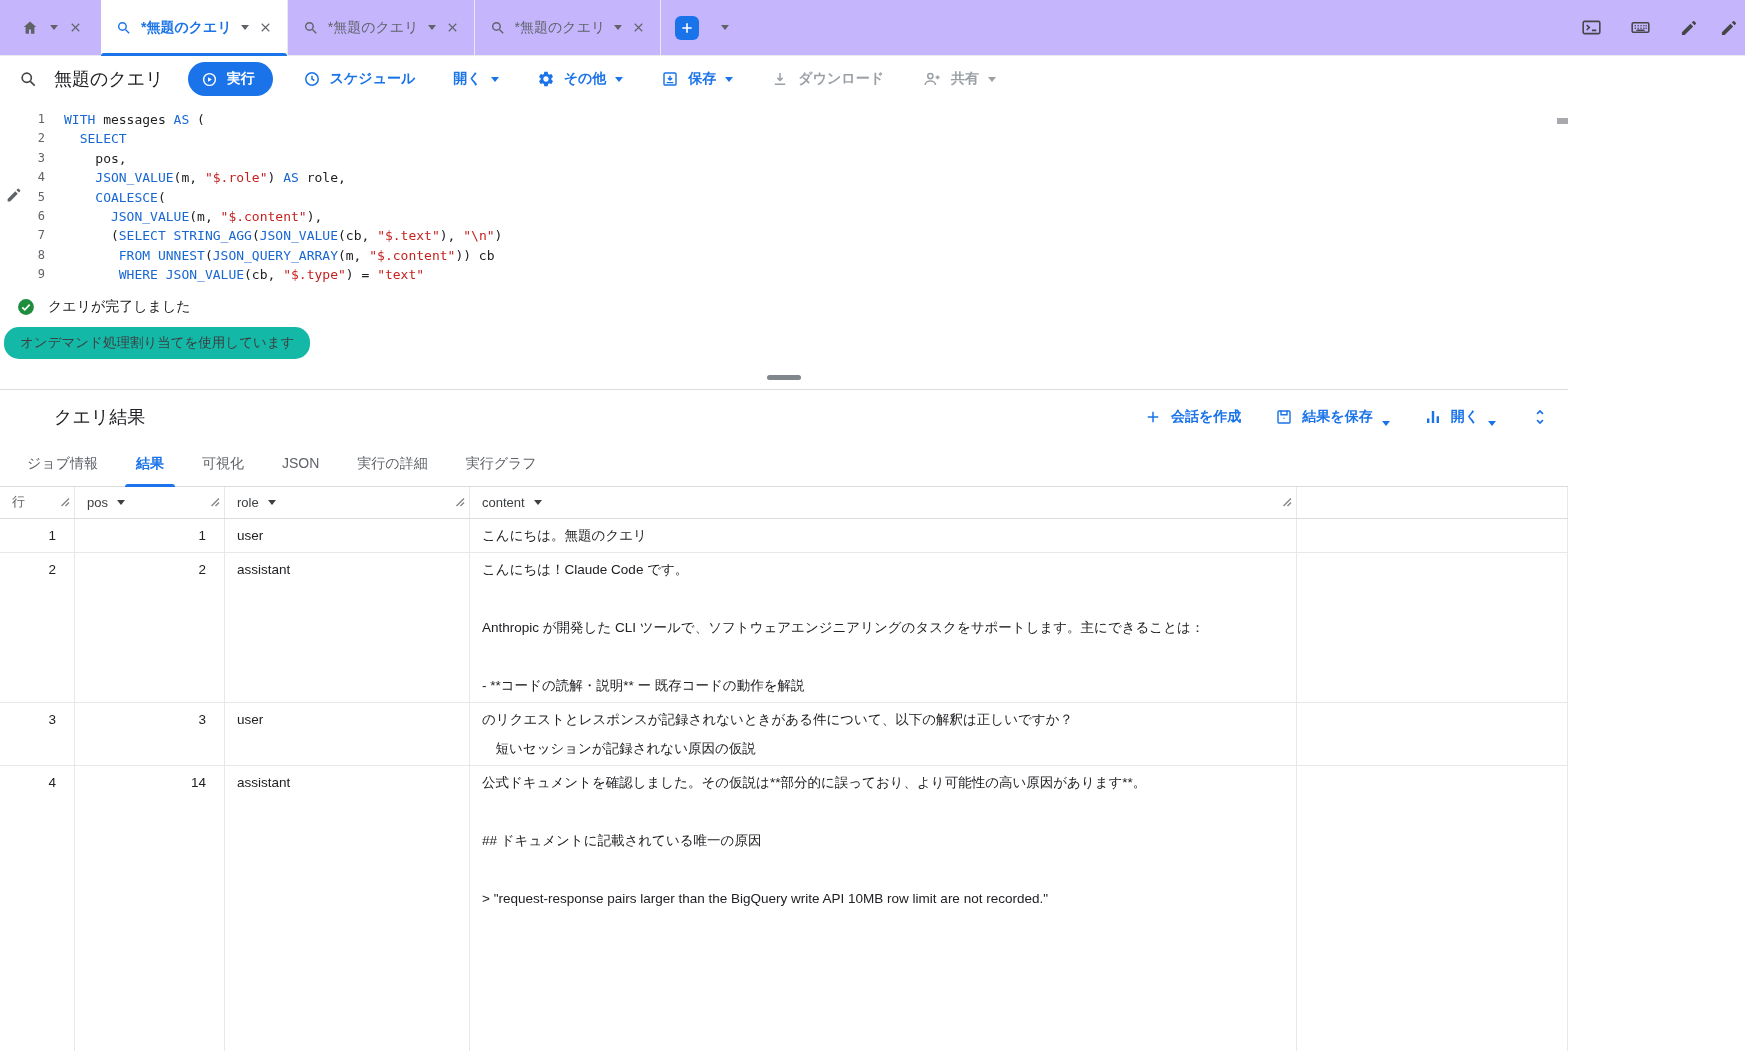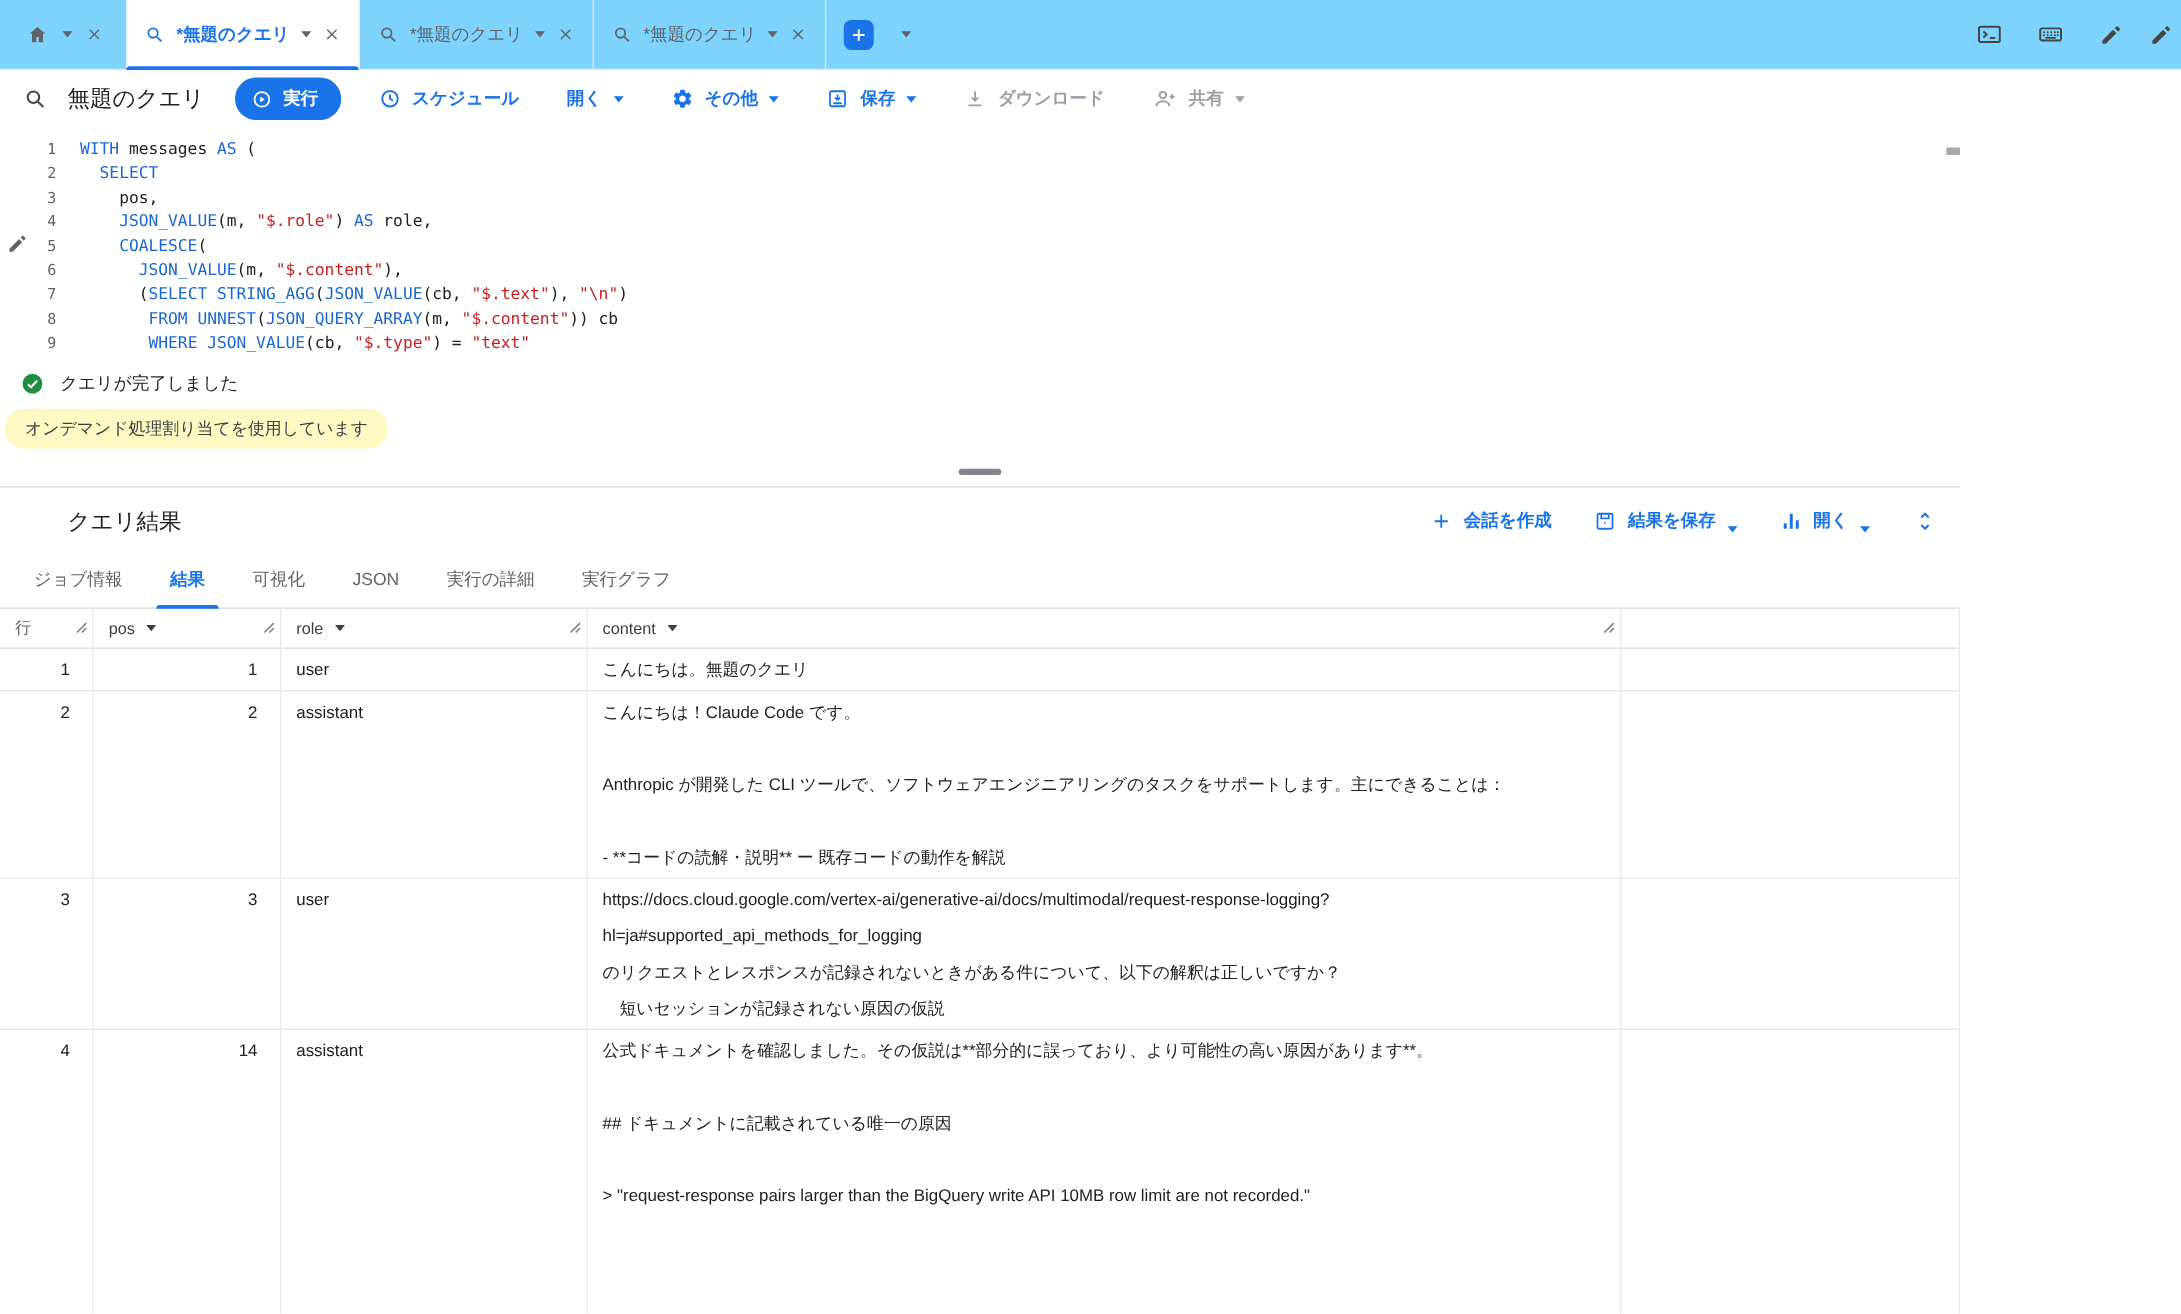--- a/index.html
+++ b/index.html
@@ -1,21 +1,21 @@
 <!DOCTYPE html>
 <html><head>
 <meta charset="utf-8">
 <style>
   * { margin:0; padding:0; box-sizing:border-box; }
   html,body { background:#fff; }
   body { font-family:"Liberation Sans", sans-serif; color:#202124; }
   .app { position:relative; width:1745px; height:1051px; overflow:hidden; background:#fff; }
 
   
-  .tabbar { display:flex; align-items:stretch; height:56px; width:1745px; background:#7dd3fc; border-bottom:1px solid #e8eaed; }
+  .tabbar { display:flex; align-items:stretch; height:56px; width:1745px; background:#c4b5fd; border-bottom:1px solid #e8eaed; }
   .home-tab { display:flex; align-items:center; gap:10px; padding:0 18px 0 20px; color:#5f6368; cursor:pointer; }
   .tab { position:relative; display:flex; align-items:center; gap:9px; padding:0 14px; color:#5f6368; font-size:14px; cursor:pointer; border-right:1px solid #e8eaed; }
   .tab:first-of-type { border-left:1px solid #e8eaed; }
   .tab .tab-label { max-width:118px; white-space:nowrap; overflow:hidden; }
   .tab.active { color:#1a73e8; font-weight:700; background:#fff; }
   .tab.active::after { content:""; position:absolute; left:0; right:0; bottom:-1px; height:3px; background:#1a73e8; border-radius:3px 3px 0 0; }
   .tab.italic .tab-label { font-style:italic; }
   .caret { display:inline-block; width:0; height:0; border-left:4.5px solid transparent; border-right:4.5px solid transparent; border-top:5px solid #5f6368; }
   .tab-close, .xicon { display:flex; align-items:center; color:#5f6368; cursor:pointer; }
   .add-tab { align-self:center; width:24px; height:24px; margin:0 12px 0 14px; border-radius:6px; background:#1a73e8; color:#fff; display:flex; align-items:center; justify-content:center; cursor:pointer; }
@@ -42,21 +42,21 @@
   .tk-kw  { color:#1967d2; }
   .tk-fn  { color:#1967d2; }
   .tk-str { color:#c5221f; }
   .tk-pl  { color:#202124; }
   .editor-scrollthumb { position:absolute; right:0; top:16px; width:11px; height:6px; background:#5f6368; opacity:.55; }
   .margin-pencil { position:absolute; left:5px; top:186px; color:#5f6368; cursor:pointer; }
 
   
   .status-line { display:flex; align-items:center; gap:12px; padding:5px 16px 4px; font-size:14px; color:#202124; width:1568px; }
   .quota-row { padding:6px 4px 8px; width:1568px; }
-  .quota-pill { display:inline-block; background:#fef9c3; border-radius:15px; padding:7px 16px; font-size:13.5px; color:#3c4043; }
+  .quota-pill { display:inline-block; background:#14b8a6; border-radius:15px; padding:7px 16px; font-size:13.5px; color:#3c4043; }
   .panel-divider { position:relative; height:22px; width:1568px; }
   .drag-handle { position:absolute; left:784px; transform:translateX(-50%); top:8px; width:34px; height:5px; border-radius:3px; background:#80868b; cursor:row-resize; }
 
   
   .results-panel { border-top:1px solid #dadce0; width:1568px; }
   .results-header { display:flex; align-items:center; padding:15px 18px 13px 30px; }
   .results-title { font-size:18px; font-weight:500; color:#202124;margin-left:24px; }
   .results-actions { margin-left:auto; display:flex; align-items:center; gap:34px; }
   .rbtn { display:flex; align-items:flex-end; gap:9px; background:none; border:none; font-family:inherit; font-size:14px; font-weight:700; color:#1a73e8; cursor:pointer; }
   .rbtn .caret { border-top-color:#1a73e8; }
@@ -409,21 +409,20 @@
               <div class="cline"></div>
               <div class="cline">- **コードの読解・説明** ー 既存コードの動作を解説</div>
             </div>
             <div class="cell"></div>
           </div>
           <div class="trow">
             <div class="cell num">3</div>
             <div class="cell num">3</div>
             <div class="cell">user</div>
             <div class="cell content-cell">
-              <div class="cline">https://docs.cloud.google.com/vertex-ai/generative-ai/docs/multimodal/request-response-logging?hl=ja#supported_api_methods_for_logging</div>
               <div class="cline">のリクエストとレスポンスが記録されないときがある件について、以下の解釈は正しいですか？</div>
               <div class="cline">　短いセッションが記録されない原因の仮説</div>
             </div>
             <div class="cell"></div>
           </div>
           <div class="trow">
             <div class="cell num">4</div>
             <div class="cell num">14</div>
             <div class="cell">assistant</div>
             <div class="cell content-cell">

